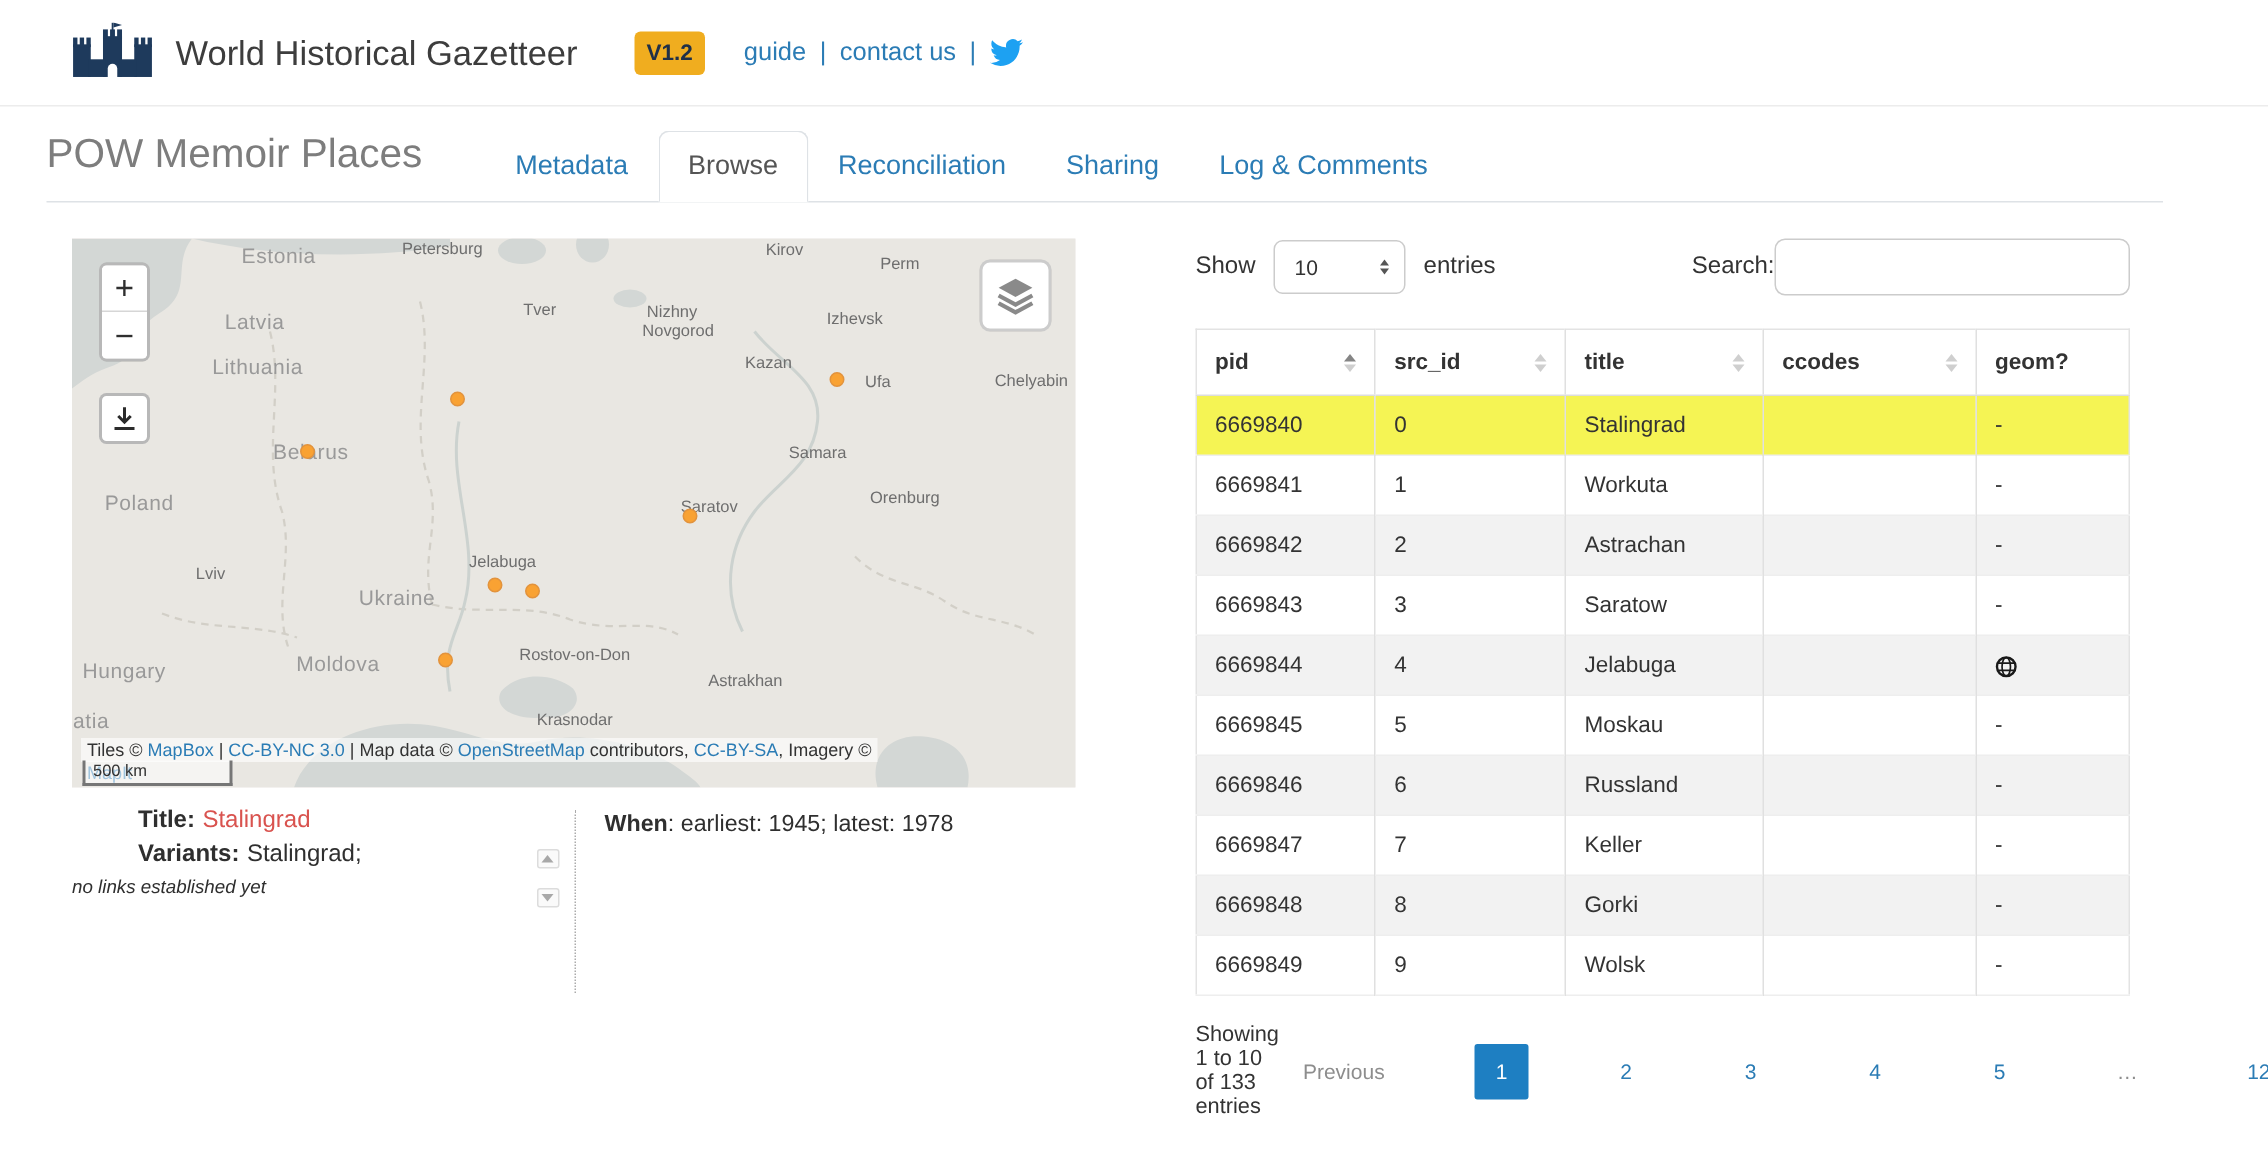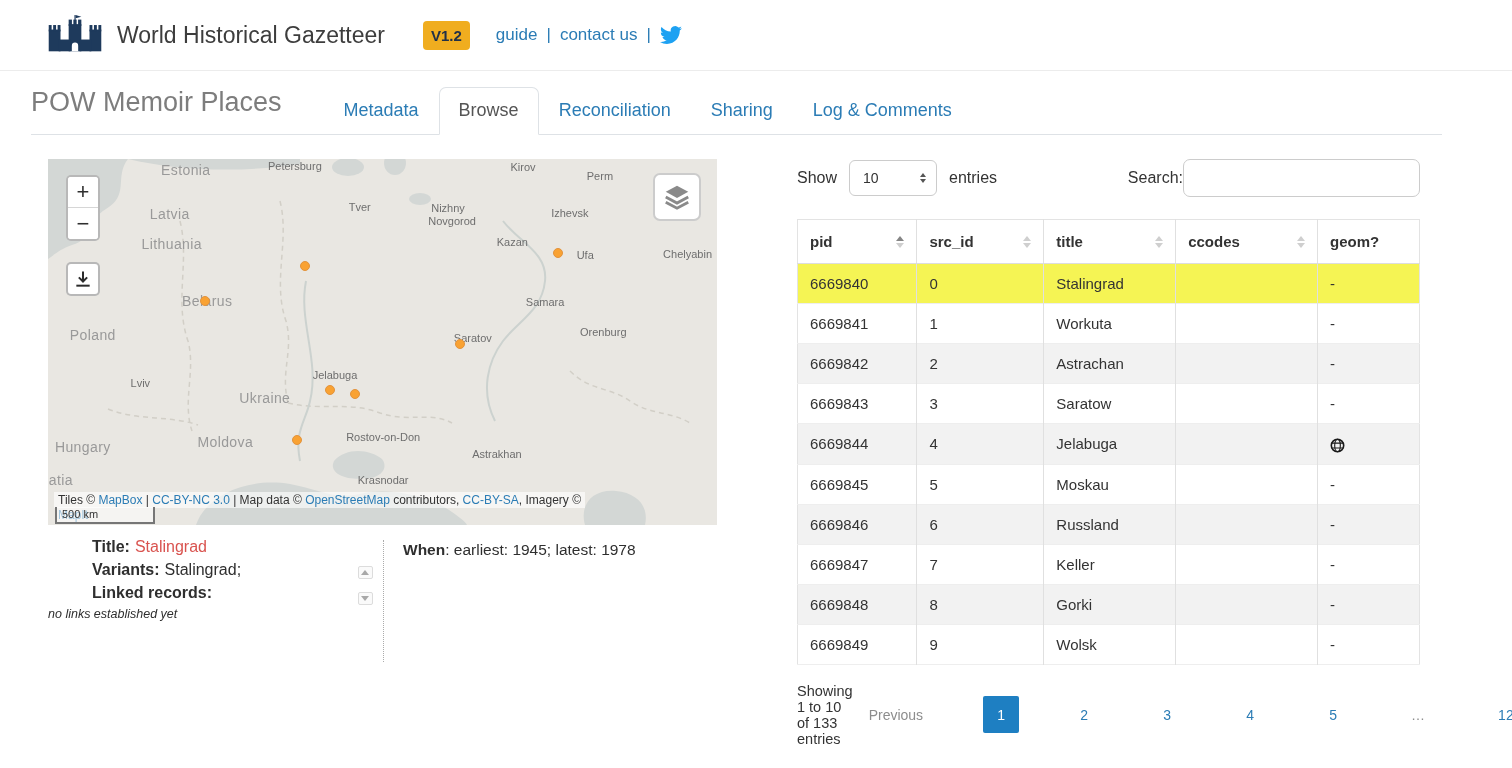--- a/index.html
+++ b/index.html
@@ -250,23 +250,20 @@
     </div>
 
     <div class="detail" data-interactable="false">
       <div class="detail-left" data-interactable="false">
         <div class="detail-line" data-interactable="false">
           <b data-interactable="false">Title:</b><span class="title-value" data-interactable="false">Stalingrad</span>
         </div>
         <div class="detail-line" data-interactable="false">
           <b data-interactable="false">Variants:</b><span data-interactable="false">Stalingrad;</span>
         </div>
-        <div class="detail-line" data-interactable="false">
-          <b data-interactable="false">Linked records:</b>
-        </div>
         <div class="no-links" data-interactable="false">no links established yet</div>
       </div>
       <div class="mini-scroll" data-interactable="false">
         <div class="mini-btn" data-interactable="true">
             <i class="tri tri-up"></i>
           </div>
         <div class="mini-btn" data-interactable="true">
             <i class="tri tri-down"></i>
           </div>
       </div>

